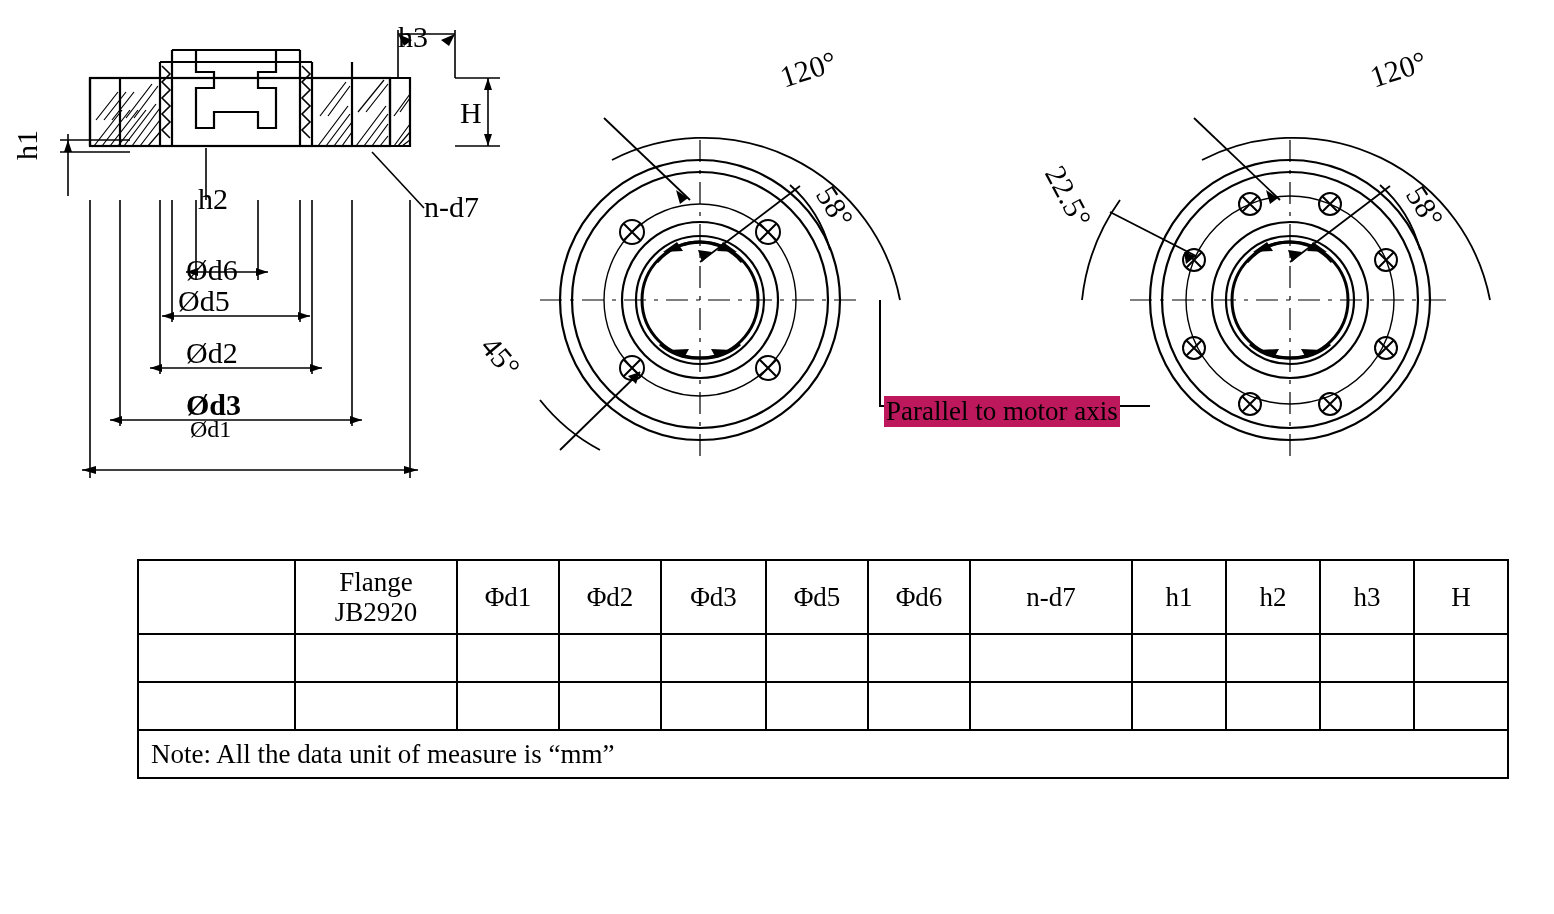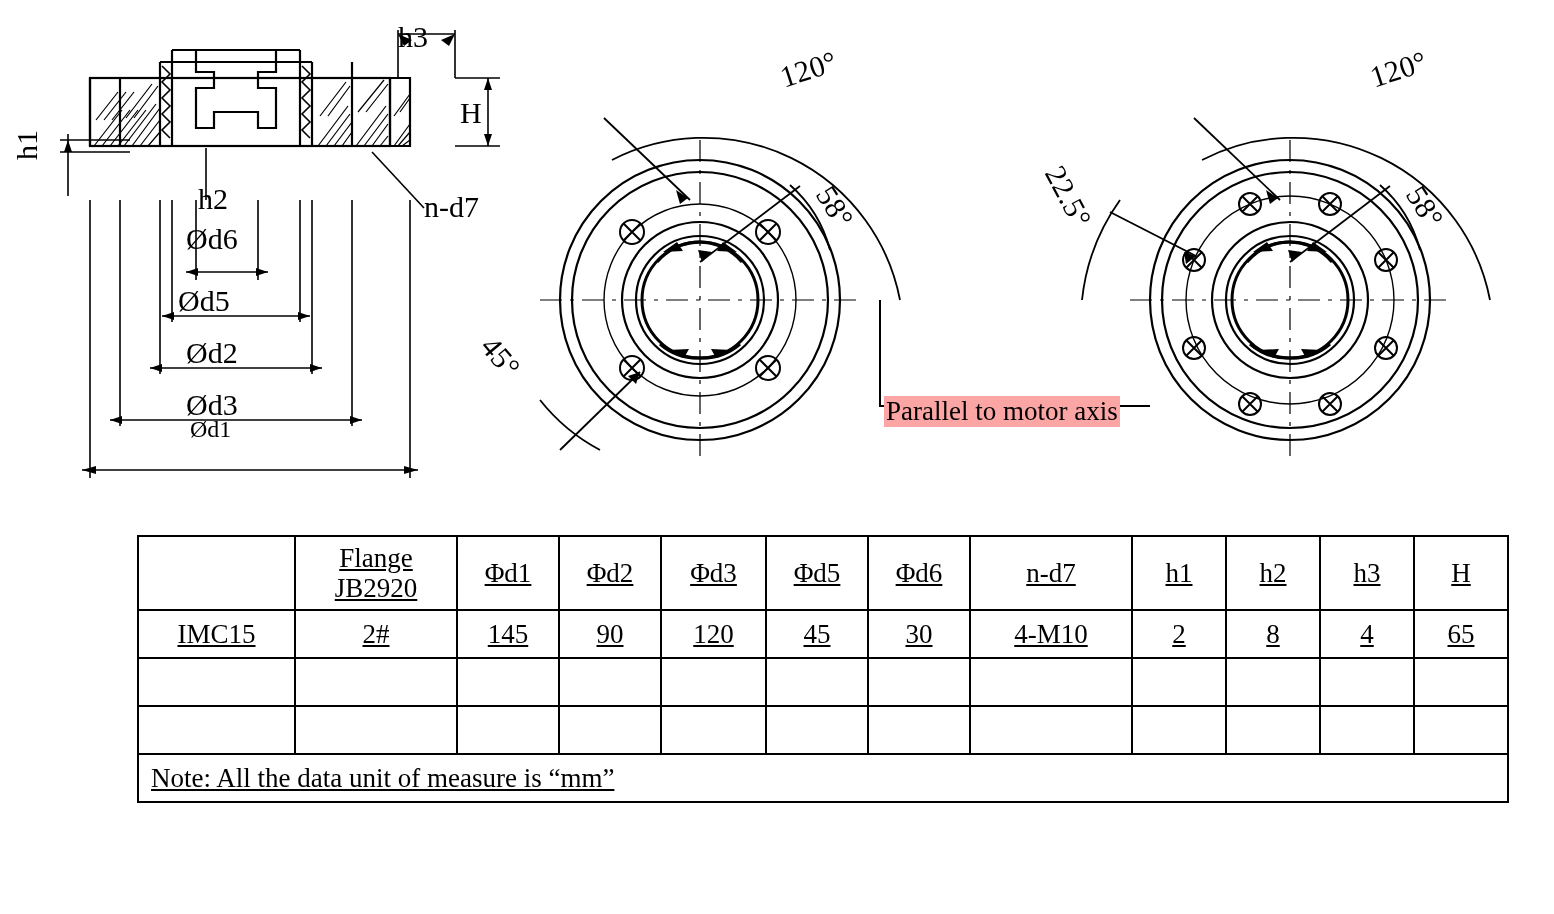--- a/index.html
+++ b/index.html
@@ -8,21 +8,21 @@
 
   
   .lbl{position:absolute;font-family:"Liberation Serif",serif;white-space:nowrap;}
   .big{font-size:30px;}
   .med{font-size:26px;}
 
   
   svg{position:absolute;left:0;top:0;}
 
   
-  #spec-table{position:absolute;left:137px;top:535px;border-collapse:collapse;text-decoration:underline;}
+  #spec-table{position:absolute;left:137px;top:559px;border-collapse:collapse;}
   #spec-table td,#spec-table th{
      border:2px solid #000;
      font-family:"Liberation Serif",serif;
      font-size:27px;
      font-weight:normal;
      text-align:center;
      padding:0;
      height:46px;
   }
   #spec-table th{height:72px;line-height:1.12;}
@@ -250,39 +250,39 @@
   <div class="lbl big" style="left:10px;top:160px;transform:rotate(-90deg);transform-origin:left top;">h1</div>
 
   <div class="lbl big" style="left:198px;top:182px;">h2</div>
 
   <div class="lbl big" style="left:398px;top:20px;">h3</div>
 
   <div class="lbl big" style="left:460px;top:96px;">H</div>
 
   <div class="lbl big" style="left:424px;top:190px;">n-d7</div>
 
-  <div class="lbl big" style="left:186px;top:222px;">Ød6</div>
+  <div class="lbl big" style="left:186px;top:253px;">Ød6</div>
 
   <div class="lbl big" style="left:178px;top:284px;">Ød5</div>
 
   <div class="lbl big" style="left:186px;top:336px;">Ød2</div>
 
-  <div class="lbl big" style="left:186px;top:388px;">Ød3</div>
+  <div class="lbl big" style="left:186px;top:388px;font-weight:bold;">Ød3</div>
 
   <div class="lbl big" style="left:190px;top:416px;font-size:24px;">Ød1</div>
 
   <div class="lbl big" style="left:776px;top:62px;transform:rotate(-18deg);transform-origin:left top;">120°</div>
   <div class="lbl big" style="left:838px;top:180px;transform:rotate(58deg);transform-origin:left top;">58°</div>
   <div class="lbl big" style="left:500px;top:330px;transform:rotate(50deg);transform-origin:left top;">45°</div>
 
   <div class="lbl big" style="left:1366px;top:62px;transform:rotate(-18deg);transform-origin:left top;">120°</div>
   <div class="lbl big" style="left:1428px;top:180px;transform:rotate(58deg);transform-origin:left top;">58°</div>
   <div class="lbl big" style="left:1068px;top:160px;transform:rotate(62deg);transform-origin:left top;">22.5°</div>
 
-  <div class="lbl med" style="left:884px;top:396px;font-size:27px;background:#fca5a5;padding:0 2px;">Parallel to motor axis</div>
+  <div class="lbl med" style="left:884px;top:396px;font-size:27px;background:#be185d;padding:0 2px;">Parallel to motor axis</div>
 
   <table id="spec-table">
     <thead>
       <tr>
         <th class="c0"></th>
         <th class="c1">
           <div>Flange</div>
           <div>JB2920</div>
         </th>
         <th class="c2">Φd1</th>
@@ -292,34 +292,20 @@
         <th class="c6">Φd6</th>
         <th class="c7">n-d7</th>
         <th class="c8">h1</th>
         <th class="c9">h2</th>
         <th class="c10">h3</th>
         <th class="c11">H</th>
       </tr>
     </thead>
     <tbody>
       <tr>
-        <td>IMC15</td>
-        <td>2#</td>
-        <td>145</td>
-        <td>90</td>
-        <td>120</td>
-        <td>45</td>
-        <td>30</td>
-        <td>4-M10</td>
-        <td>2</td>
-        <td>8</td>
-        <td>4</td>
-        <td>65</td>
-      </tr>
-      <tr>
         <td></td>
         <td></td>
         <td></td>
         <td></td>
         <td></td>
         <td></td>
         <td></td>
         <td></td>
         <td></td>
         <td></td>

